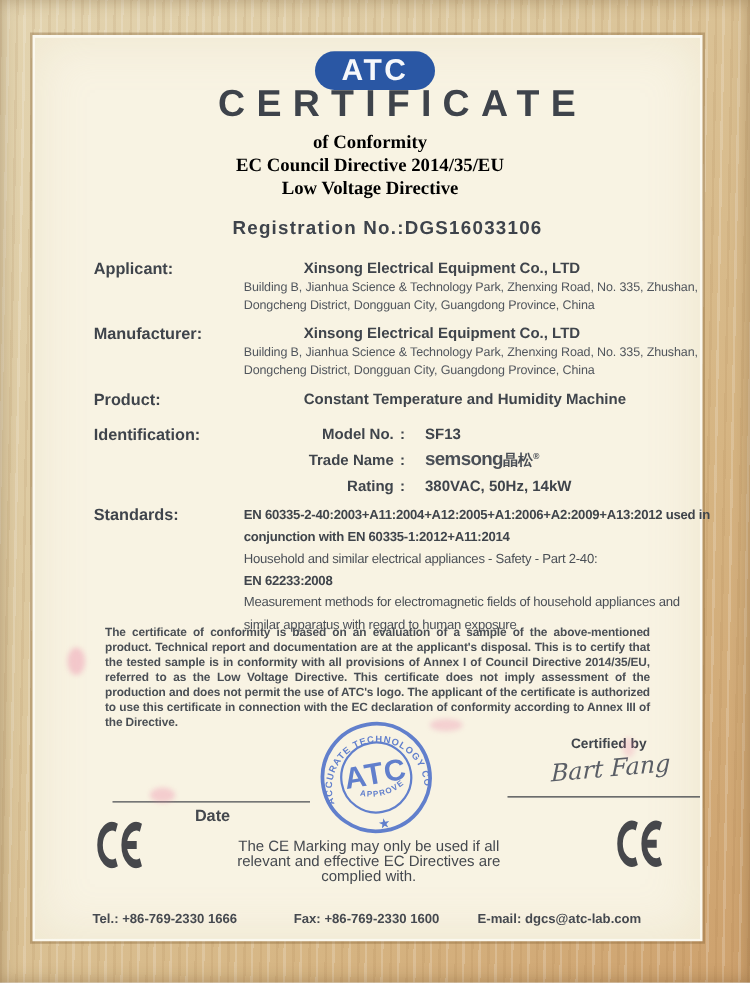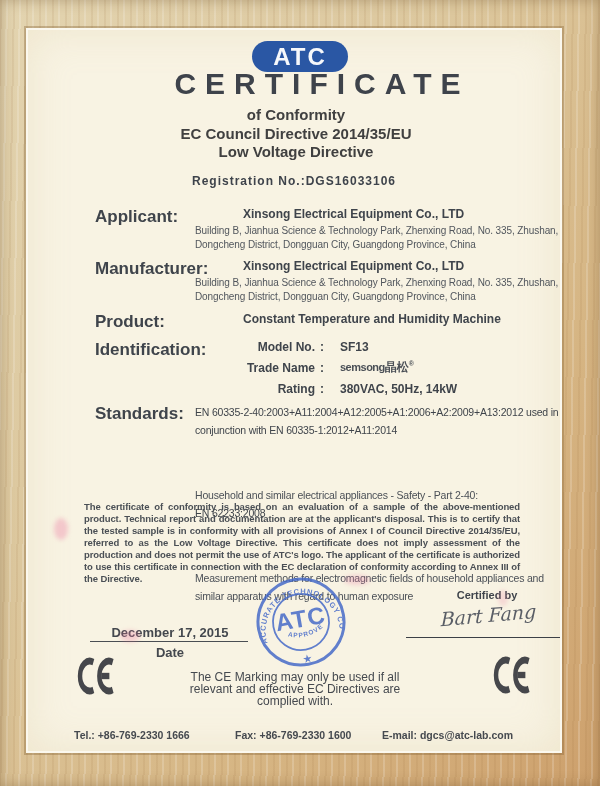--- a/index.html
+++ b/index.html
@@ -11,35 +11,35 @@
   .frame::after{content:"";position:absolute;inset:0;box-shadow:inset 0 0 14px rgba(90,60,25,.35);}
   .paper{position:absolute;left:28px;top:30px;width:532px;height:721px;background:#f8f3e3;
     box-shadow:0 0 0 2px #fbf8ee,0 0 0 4px rgba(130,95,50,.35),inset 0 0 40px rgba(210,190,140,.25);z-index:2;}
   .abs{position:absolute;}
   .ctr{text-align:center;}
   
   .atc-logo{left:224px;top:11px;width:96px;height:31px;border-radius:16px;background:#2a57a4;
     display:flex;align-items:center;justify-content:center;z-index:5;}
   .atc-logo span{color:#f6f8fb;font-weight:bold;font-size:24px;letter-spacing:2px;line-height:1;}
   .title{left:0;top:37px;width:532px;font-size:30px;font-weight:bold;letter-spacing:9px;color:#3e434b;z-index:4;padding-left:28px;}
-  .sub{left:0;width:536px;font-size:15px;font-weight:bold;color:#404040;}
-  .reg{left:0;top:144px;width:532px;font-size:12px;font-weight:bold;letter-spacing:1px;color:#3e434b;}
+  .sub{left:0;width:536px;font-size:15px;font-weight:bold;color:#000000;font-family:Liberation Serif, serif;}
+  .reg{left:16px;top:144px;width:532px;font-size:15px;font-weight:bold;letter-spacing:1px;color:#3e434b;}
   
-  .lbl{left:47px;width:118px;font-size:17px;font-weight:bold;color:#3f444b;margin-left:20px;}
+  .lbl{left:47px;width:118px;font-size:13px;font-weight:bold;color:#3f444b;}
   .val{left:167px;width:376px;font-size:12px;font-weight:bold;color:#3f444b;margin-left:48px;}
   .addr{left:167px;width:372px;font-size:10px;line-height:14px;letter-spacing:-.1px;color:#51565d;}
   .sublbl{left:167px;width:120px;font-size:12px;font-weight:bold;color:#3f444b;text-align:right;}
   .colon{left:292px;width:10px;font-size:12px;font-weight:bold;color:#3f444b;}
   .subval{left:312px;width:220px;font-size:12px;font-weight:bold;color:#3f444b;}
-  .semsong{font-size:11px;font-weight:bold;letter-spacing:-.5px;color:#4a4f56;}
+  .semsong{font-size:15px;font-weight:bold;letter-spacing:-.5px;color:#4a4f56;}
   .cjk{font-size:12px;font-weight:bold;color:#4a4f56;}
   .rmark{font-size:7px;vertical-align:super;color:#4a4f56;}
   .stds{left:167px;top:374px;width:378px;font-size:10.5px;line-height:17.5px;letter-spacing:-.2px;}
-  .stds .sb{font-weight:normal;color:#3f444b;}
-  .stds .sr{color:#4b5057;margin-top:48px;}
+  .stds .sb{font-weight:bold;color:#3f444b;}
+  .stds .sr{color:#4b5057;}
   .statement{left:56px;top:471px;width:436px;font-size:9.5px;line-height:12px;font-weight:bold;
     text-align:justify;color:#4a4f55;letter-spacing:-.1px;}
   
   .certby{left:383px;top:559px;width:152px;font-size:11px;font-weight:bold;color:#3f444b;}
   .signature{left:388px;top:574px;width:145px;font-family:"DejaVu Serif",serif;font-style:italic;
     font-size:19px;color:#5a5e66;transform:rotate(-5deg) skewX(-6deg);text-align:center;}
   .sigline{left:378px;top:607px;width:154px;border-top:1.5px solid #3c4046;}
   .dateval{left:67px;top:595px;width:150px;font-size:13px;font-weight:bold;color:#44484e;}
   .dateline{left:62px;top:611px;width:158px;border-top:1.5px solid #4a4e53;}
   .datelbl{left:67px;top:615px;width:150px;font-size:13px;font-weight:bold;color:#44484e;}
@@ -102,21 +102,20 @@
     <div class="sb">EN 62233:2008</div>
     <div class="sr">Measurement methods for electromagnetic fields of household appliances and similar apparatus with regard to human exposure</div>
   </div>
 
   <div class="abs statement">The certificate of conformity is based on an evaluation of a sample of the above-mentioned product. Technical report and documentation are at the applicant's disposal. This is to certify that the tested sample is in conformity with all provisions of Annex I of Council Directive 2014/35/EU, referred to as the Low Voltage Directive. This certificate does not imply assessment of the production and does not permit the use of ATC's logo. The applicant of the certificate is authorized to use this certificate in connection with the EC declaration of conformity according to Annex III of the Directive.</div>
 
   <div class="abs certby ctr">Certified by</div>
   <div class="abs signature">Bart Fang</div>
   <div class="abs sigline"></div>
 
-  <div class="abs dateval ctr">December 17, 2015</div>
   <div class="abs dateline"></div>
   <div class="abs datelbl ctr">Date</div>
 
   <svg class="abs stamp" viewBox="0 0 122 122">
     <circle cx="61" cy="61" r="43" fill="none" stroke="#4066c8" stroke-width="3"></circle>
     <circle cx="61" cy="61" r="28" fill="none" stroke="#4066c8" stroke-width="1.8"></circle>
     <defs>
       <path id="ringPath" d="M 24.5 76 A 37 37 0 1 1 97.5 76"></path>
       <path id="apprPath" d="M 40 70 Q 61 82 82 70"></path>
     </defs>

